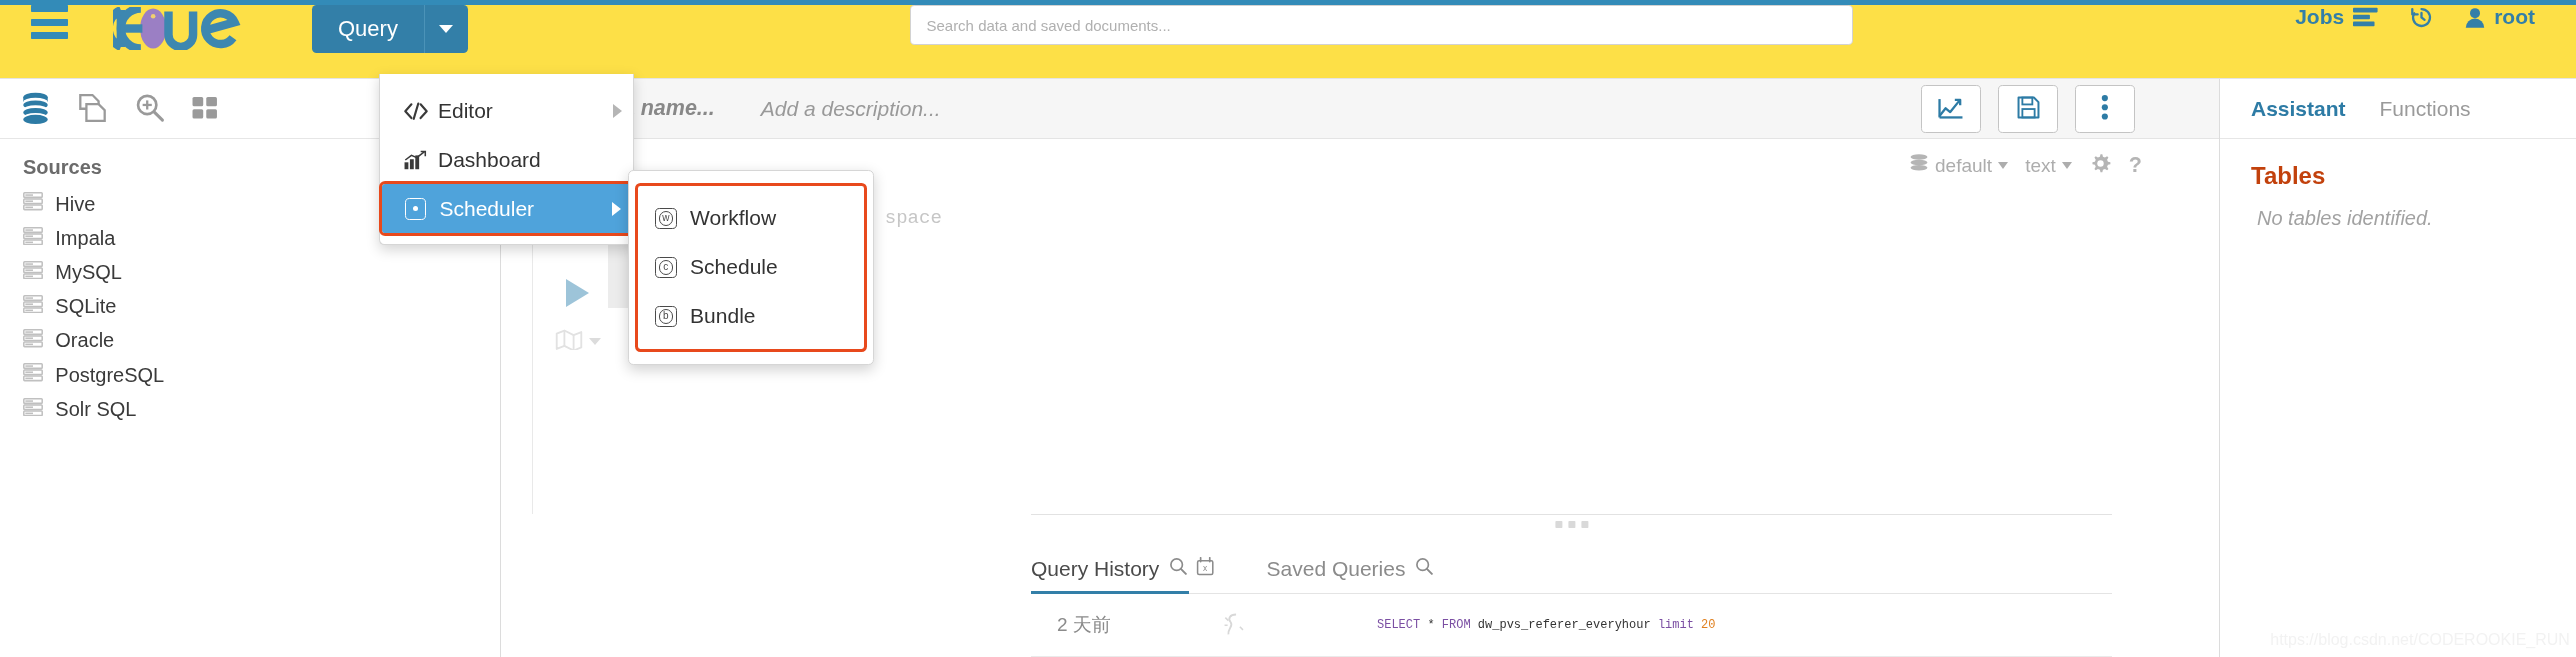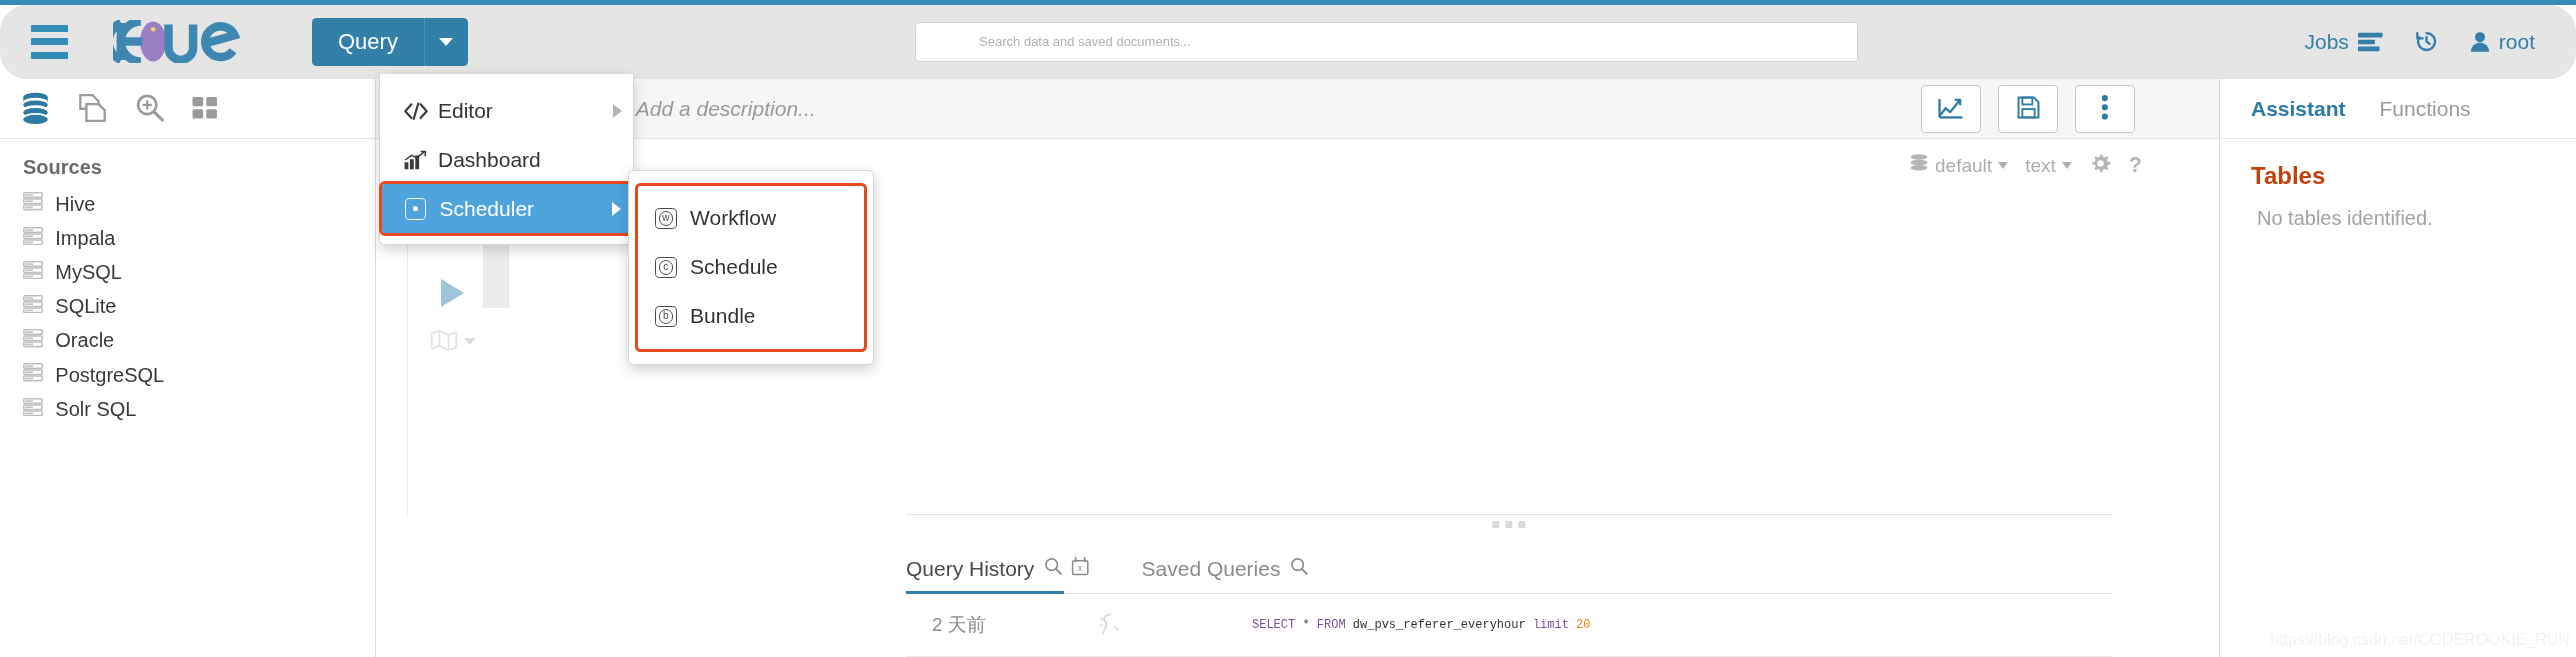--- a/index.html
+++ b/index.html
@@ -10,25 +10,24 @@
     overflow: hidden;
   }
 
   
   .top-accent { height: 5.4px; background: #338bb8; width: 100%; }
 
   
   .header {
     height: 74px;
     display: flex;
-    align-items: center;
-    background: #e5e5e5;
+    align-items: flex-start;
+    background: #fde047;
     position: relative;
     border-bottom: 0.8px solid #e4e4e4;
-    border-radius: 27px;
   }
   .hamburger {
     margin-left: 31px;
     width: 37px; height: 34px;
     display: flex; flex-direction: column; justify-content: space-between;
     cursor: pointer;
   }
   .hamburger span { display: block; height: 7px; background: #338bb8; border-radius: 0.8px; }
 
   .logo {
@@ -71,49 +70,48 @@
   .search-box {
     width: 943px; height: 40px;
     border: 0.8px solid #d2d2d2;
     border-radius: 4.6px;
     display: flex; align-items: center;
     padding: 0 15.4px;
     background: #fff;
   }
   .search-box input {
     border: none; outline: none;
-    font-size: 13px;
+    font-size: 15px;
     color: #555;
     font-family: "Liberation Sans", sans-serif;
     width: 100%;
     background: transparent;
-    margin-left: 48px;
   }
   .search-box input::placeholder { color: #b0b0b0; }
 
   .header-right {
     display: flex; align-items: center;
     margin-right: 41px;
     gap: 32px;
     color: #337fa8;
   }
   .hr-item {
     display: flex; align-items: center; gap: 9.2px;
-    font-size: 21px; font-weight: normal;
+    font-size: 21px; font-weight: bold;
     color: #337fa8;
     cursor: pointer;
   }
   .hr-icon { display: flex; align-items: center; }
 
   
   .body-row { display: flex; height: calc(657px - 5.4px - 74px); }
 
   
   .sidebar {
-    width: 376px;
+    width: 501px;
     background: #fff;
     border-right: 0.8px solid #dcdcdc;
     display: flex; flex-direction: column;
   }
   .sidebar-icons {
     display: flex; align-items: center;
     gap: 26px;
     padding: 10.7px 20px 12.3px 20px;
     border-bottom: 0.8px solid #e6e6e6;
     height: 60px;
@@ -308,21 +306,21 @@
     padding-left: 31px;
     border-bottom: 0.8px solid #e6e6e6;
   }
   .as-tab { font-size: 21px; color: #9a9a9a; cursor: pointer; }
   .as-tab.active { color: #2d7ba5; font-weight: bold; }
   .as-section-title {
     font-size: 24px; font-weight: bold; color: #c2410c;
     padding: 23px 0 0 31px;
   }
   .as-empty {
-    font-size: 20px; color: #a2a2a2;
+    font-size: 20px; font-style: italic; color: #a2a2a2;
     padding: 17px 0 0 37px;
   }
   .watermark {
     position: absolute;
     right: 6.1px; bottom: 7.7px;
     font-size: 16px;
     color: #f2f2f2;
     white-space: nowrap;
   }
 

